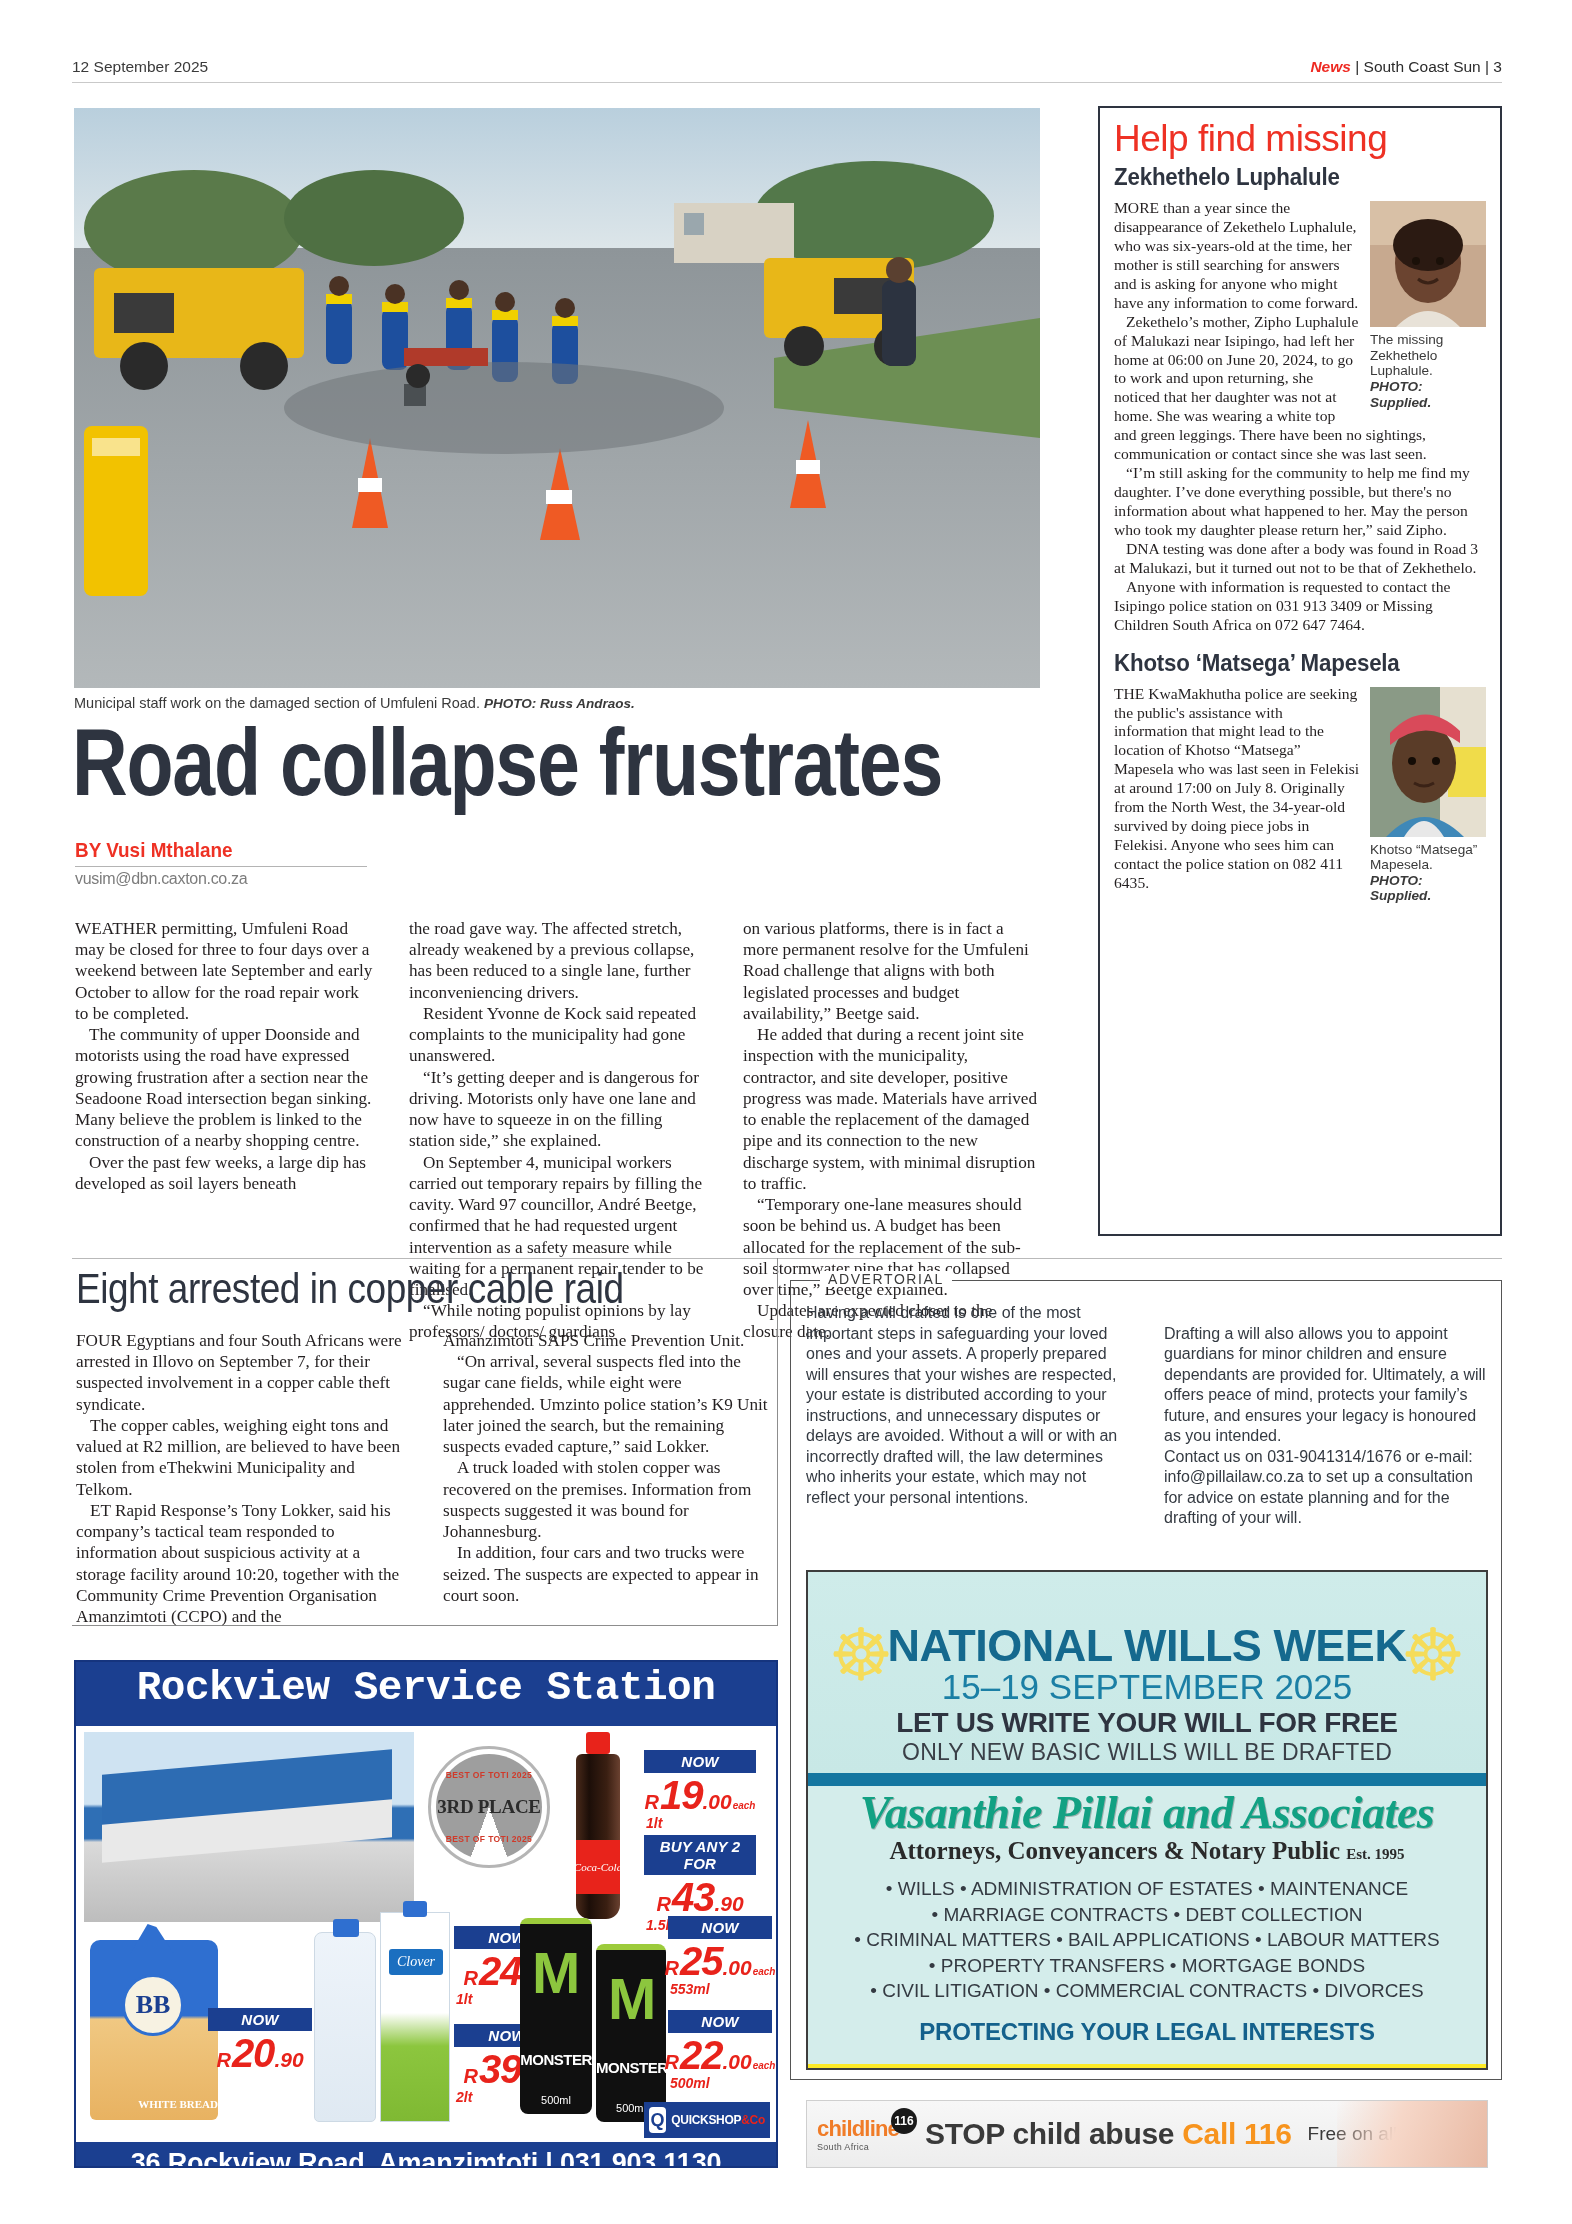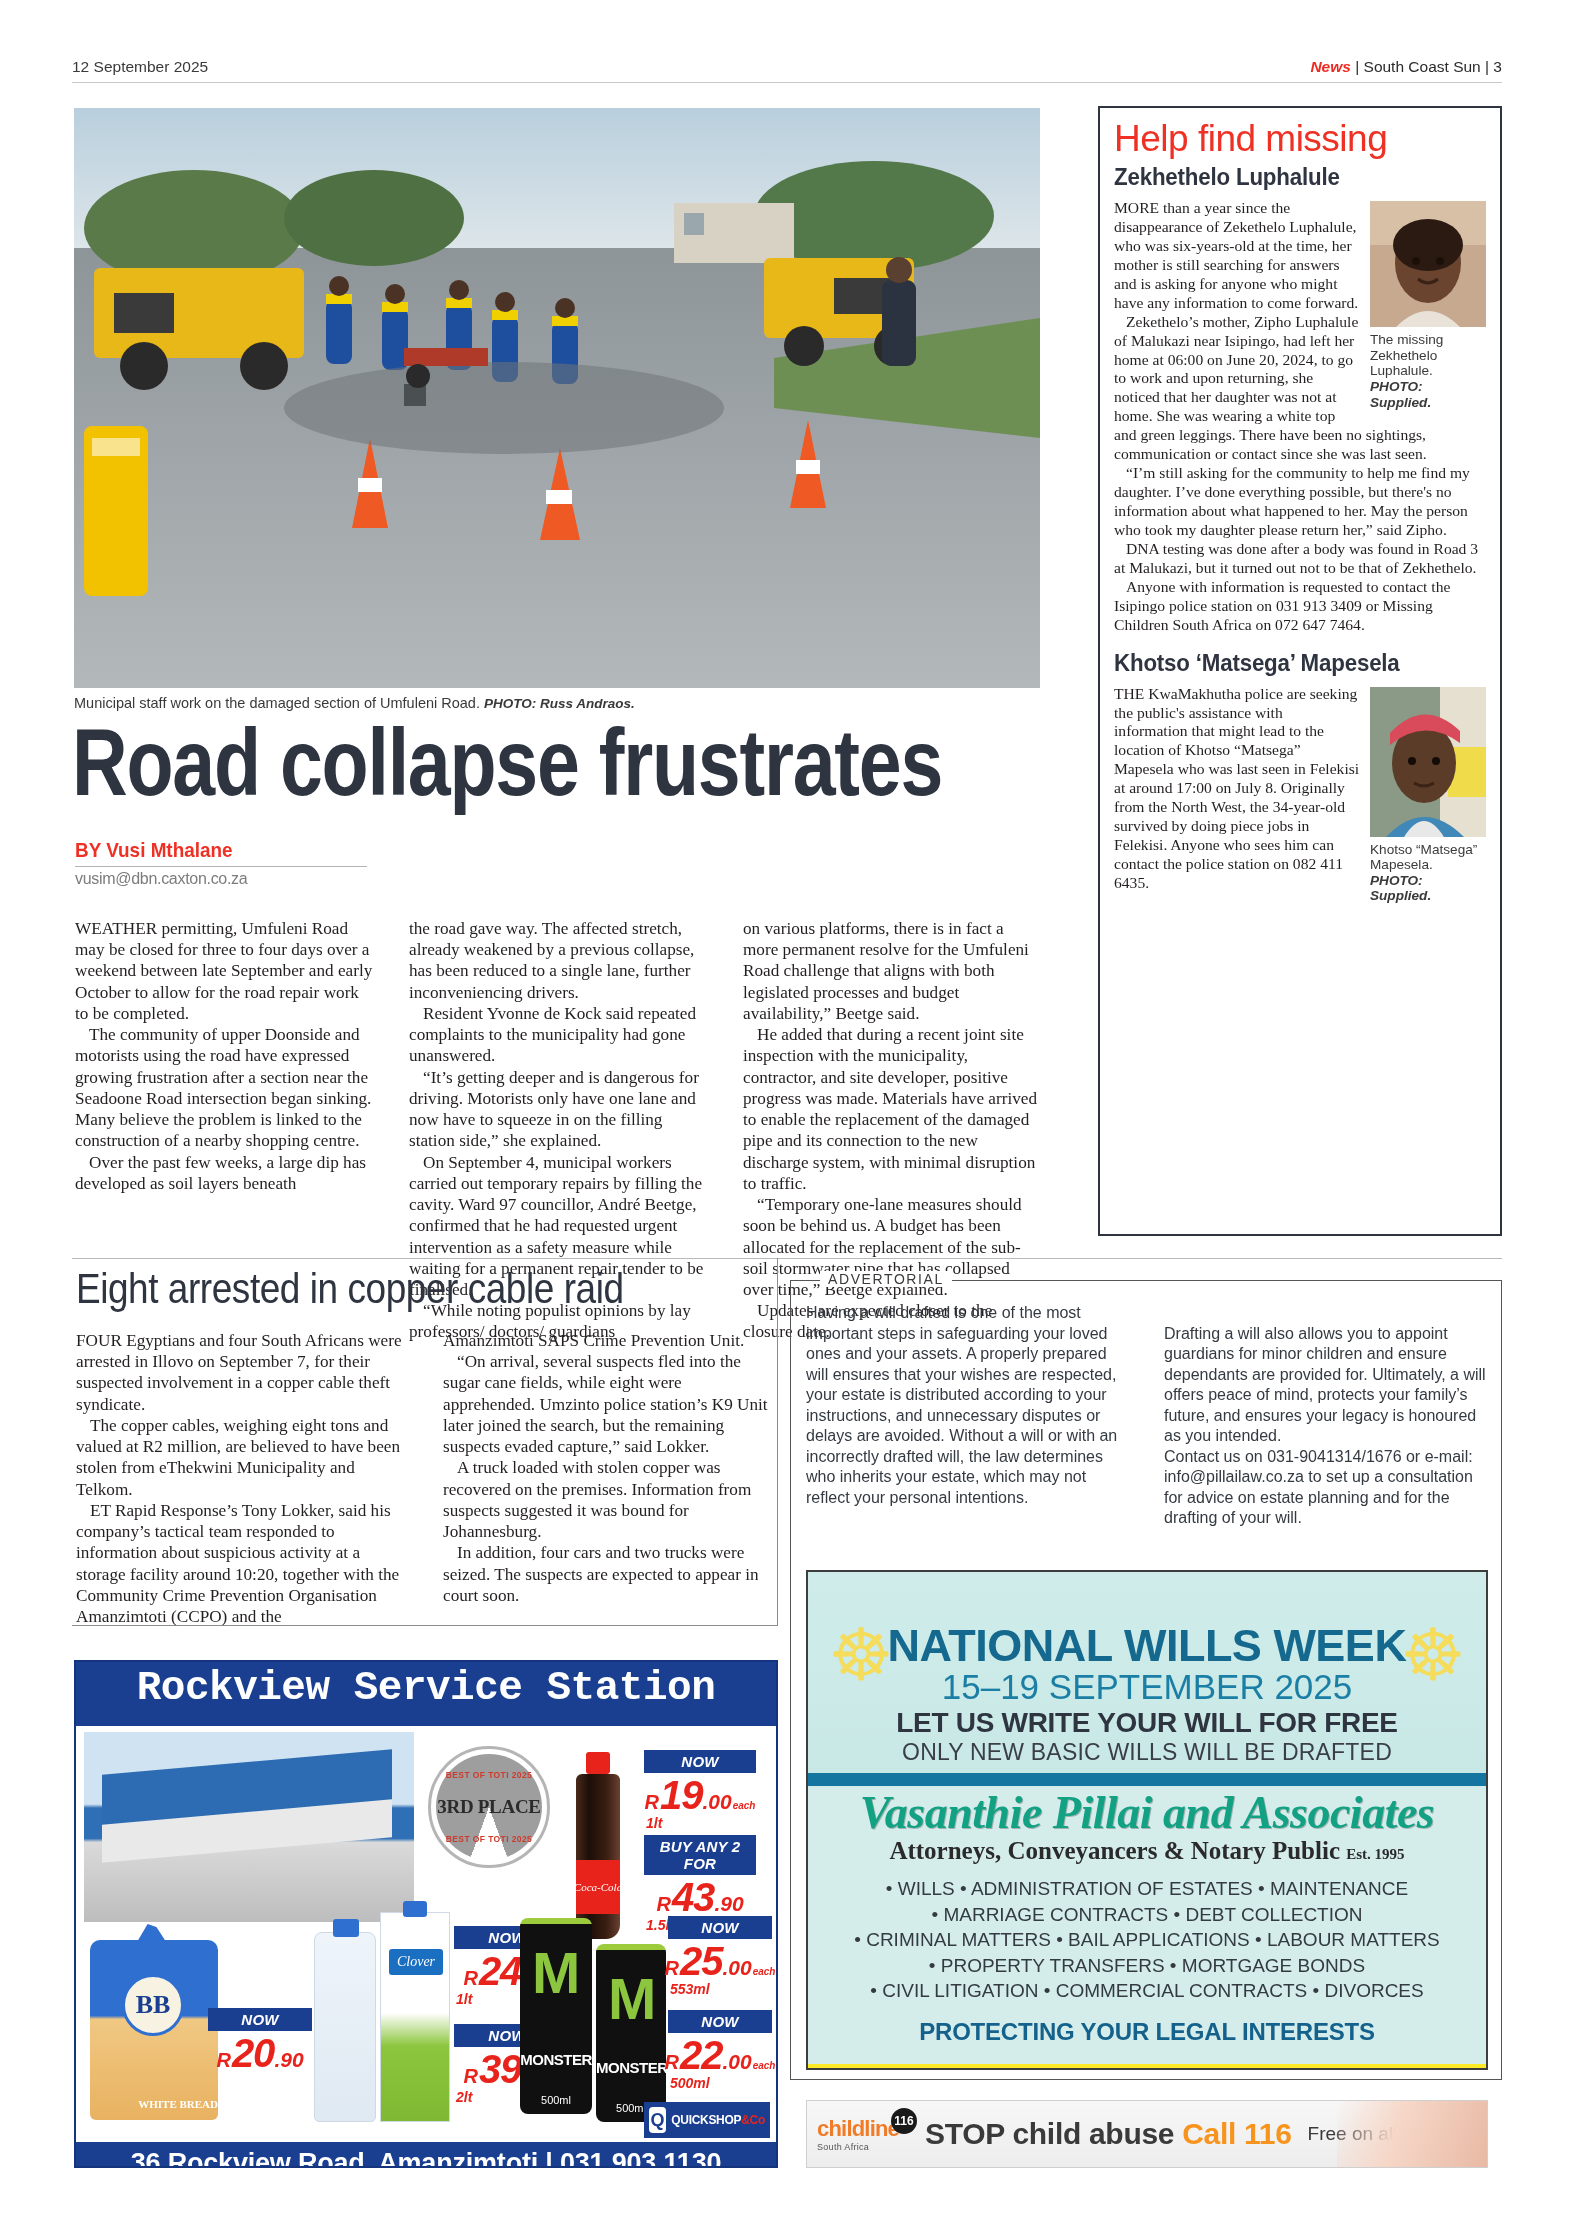--- a/index.html
+++ b/index.html
@@ -286,21 +286,21 @@
     font-size: 19px; color:#2b2b2b; letter-spacing: -0.3px;
   }
   .rv-badge-top, .rv-badge-bot {
     position:absolute; left:0; right:0; font-family:"Liberation Sans", sans-serif;
     font-weight: bold; font-size: 8.5px; color:#d03a2a; letter-spacing: 0.4px;
   }
   .rv-badge-top { top: 16px; }
   .rv-badge-bot { bottom: 16px; }
 
   .coke-bottle {
-    position: absolute; left: 492px; top: 22px; width: 60px; height: 195px;
+    position: absolute; left: 492px; top: 2px; width: 60px; height: 195px;
   }
   .coke-body {
     position: absolute; left: 8px; top: 26px; width: 44px; height: 165px;
     background: linear-gradient(90deg,#4a2a1a,#1c0e08 30%,#3a1f12 70%,#6a4130);
     border-radius: 6px 6px 14px 14px;
   }
   .coke-cap {
     position: absolute; left: 18px; top: 4px; width: 24px; height: 22px;
     background:#e8231b; border-radius: 3px;
   }

